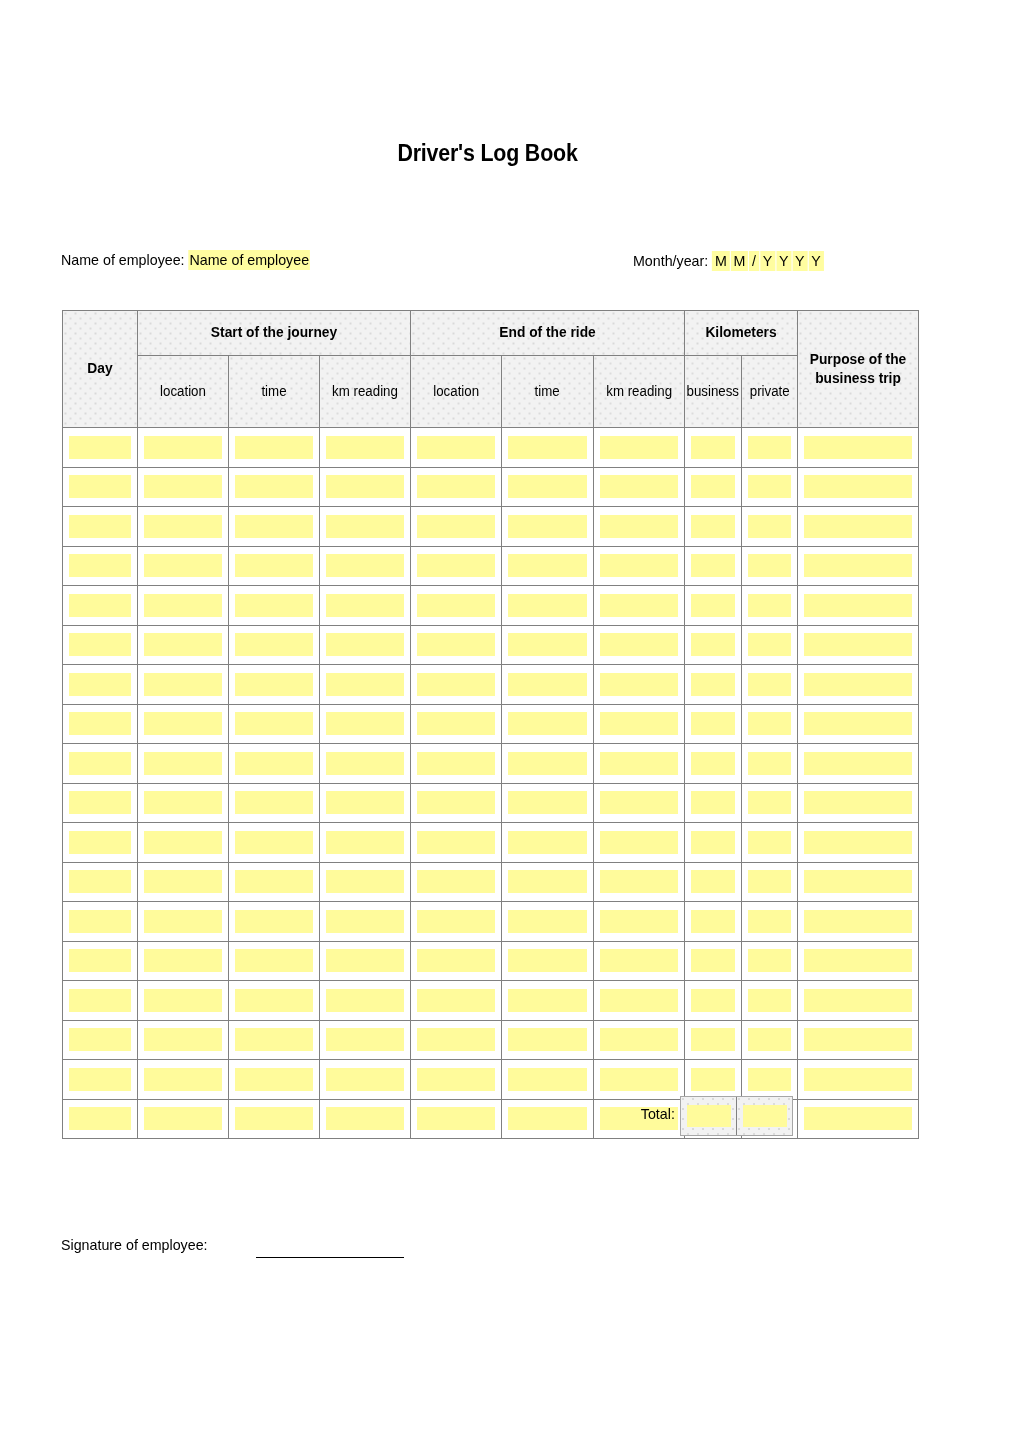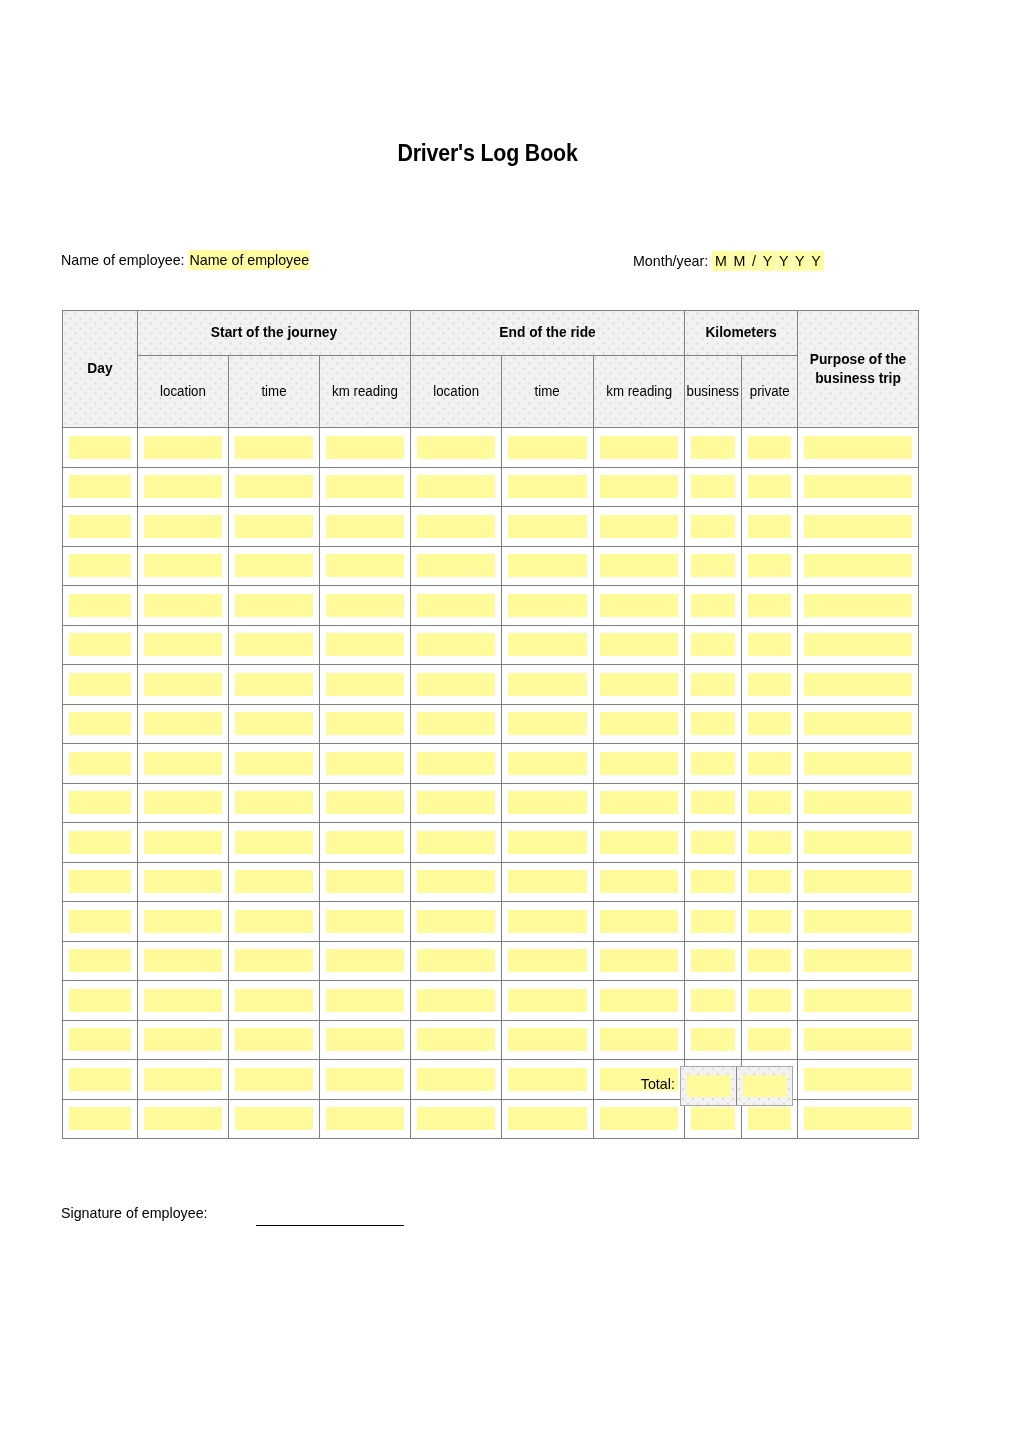--- a/index.html
+++ b/index.html
@@ -122,21 +122,21 @@
     background: #fffb9b;
   }
 
   
   .breakall { word-break: break-all; }
 
   
   .total-row {
     position: absolute;
     left: 62px;
-    top: 1066px;
+    top: 1096px;
     width: 851px;
     height: 40px;
   }
   .total-label {
     position: absolute;
     right: 238px;
     top: 9px;
     font-size: 15px;
     transform: scaleX(0.95);
     transform-origin: right center;
@@ -167,21 +167,21 @@
   .total-cell:first-child { border-left: none; }
   .total-cell .fill {
     width: 44px;
     height: 22px;
   }
 
   
   .signature-row {
     position: absolute;
     left: 61px;
-    top: 1204px;
+    top: 1236px;
     width: 500px;
     height: 30px;
   }
   .sig-label {
     position: absolute;
     left: 0;
     top: 0;
     font-size: 15px;
     white-space: nowrap;
     transform: scaleX(0.95);

